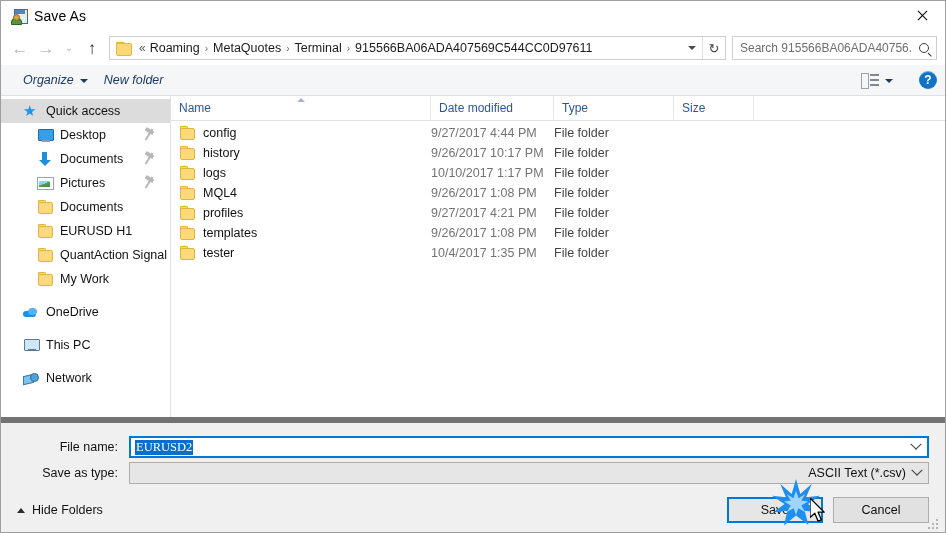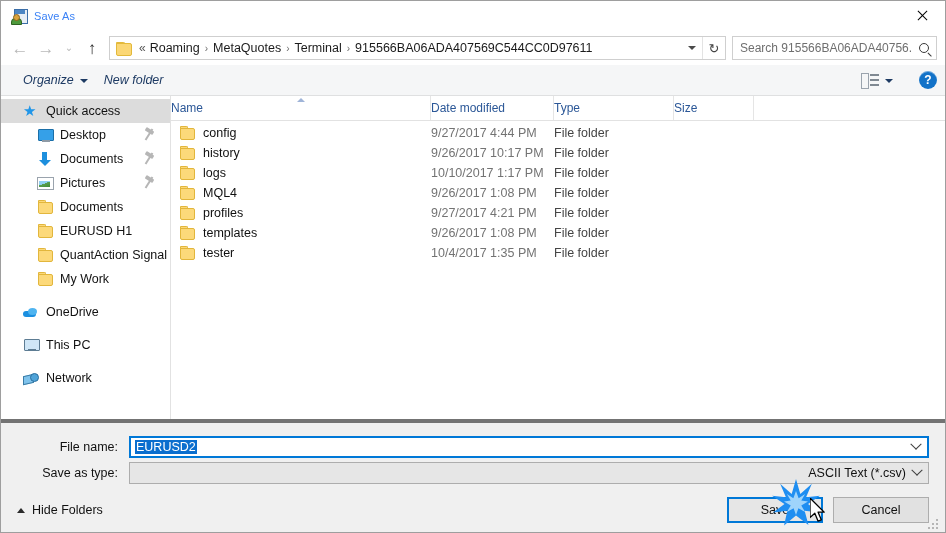--- a/index.html
+++ b/index.html
@@ -44,21 +44,21 @@
   }
   .ti-person-head {
     position: absolute; left: 2px; top: 6px; width: 5px; height: 5px;
     border-radius: 50%; background: #d8a33c; border: 1px solid #8a6420;
   }
   .ti-person-body {
     position: absolute; left: 0px; top: 10px; width: 9px; height: 5px;
     border-radius: 4px 4px 0 0; background: #4f9a3c; border: 1px solid #2f6323;
   }
   .title-text {
-    font-size: 11px; color: #3b82f6; letter-spacing: .1px;
+    font-size: 14px; color: #000000; letter-spacing: .1px;
   }
   .close-btn {
     position: absolute; right: 0; top: 0;
     width: 46px; height: 30px;
     display: flex; align-items: center; justify-content: center;
     cursor: pointer;
   }
   .close-x {
     position: relative; width: 12px; height: 12px;
   }
@@ -304,21 +304,21 @@
   .col-head {
     height: 24px; flex: 0 0 24px;
     display: flex; align-items: stretch;
     border-bottom: 1px solid #e2e2e2;
     background: #fff;
     font-size: 12px; color: #2b5797;
   }
   .col {
     display: flex; align-items: center; position: relative;
     border-right: 1px solid #e5e5e5; cursor: pointer;
-    box-sizing: border-box;
+    padding-left: 8px; box-sizing: border-box;
   }
   .col.name { width: 260px; flex: 0 0 260px; }
   .col.date { width: 123px; flex: 0 0 123px; }
   .col.type { width: 120px; flex: 0 0 120px; }
   .col.size { width: 80px; flex: 0 0 80px; }
   .col.rest { flex: 1 1 auto; border-right: none; }
   .sort-caret {
     position: absolute; left: 50%; top: 2px; transform: translateX(-50%);
     width: 0; height: 0;
     border-left: 4px solid transparent; border-right: 4px solid transparent;
@@ -334,35 +334,35 @@
     padding-left: 8px; box-sizing: border-box;
   }
   .cell-name .ic-folder { width: 16px; height: 16px; margin-right: 8px; flex: 0 0 16px; position: relative; }
   .cell-date { width: 123px; flex: 0 0 123px; color: #737373; }
   .cell-type { width: 120px; flex: 0 0 120px; color: #444; }
   .cell-size { width: 80px; flex: 0 0 80px; color: #444; }
 
   
   .form-area {
     flex: 0 0 auto; background: #f0f0f0;
-    border-top: 4px solid #737373;
+    border-top: 6px solid #737373;
     padding: 13px 16px 0 16px;
   }
   .form-row {
     display: flex; align-items: center; height: 22px; margin-bottom: 4px;
   }
   .form-label {
     width: 112px; flex: 0 0 112px; text-align: right; padding-right: 11px;
     font-size: 12.5px; color: #111; box-sizing: border-box;
   }
   .combo {
     flex: 1 1 auto; height: 22px; display: flex; align-items: center;
     box-sizing: border-box; background: #fff; min-width: 0;
   }
-  .combo.focused { border: 2px solid #0078d7; }
+  .combo.focused { border: 2px solid #0078d7; font-family: Liberation Serif, serif; }
   .combo.flat { border: 1px solid #adadad; background: #e6e6e6; text-align: right; }
   .combo-value {
     flex: 1 1 auto; padding-left: 4px; font-size: 12.5px; color: #111;
     white-space: nowrap; overflow: hidden;
   }
   .sel-text { background: #0a6ece; color: #fff; padding: 1px 1px; }
   .combo-arrow {
     width: 22px; flex: 0 0 22px; display: flex; align-items: center; justify-content: center;
     cursor: pointer;
   }

